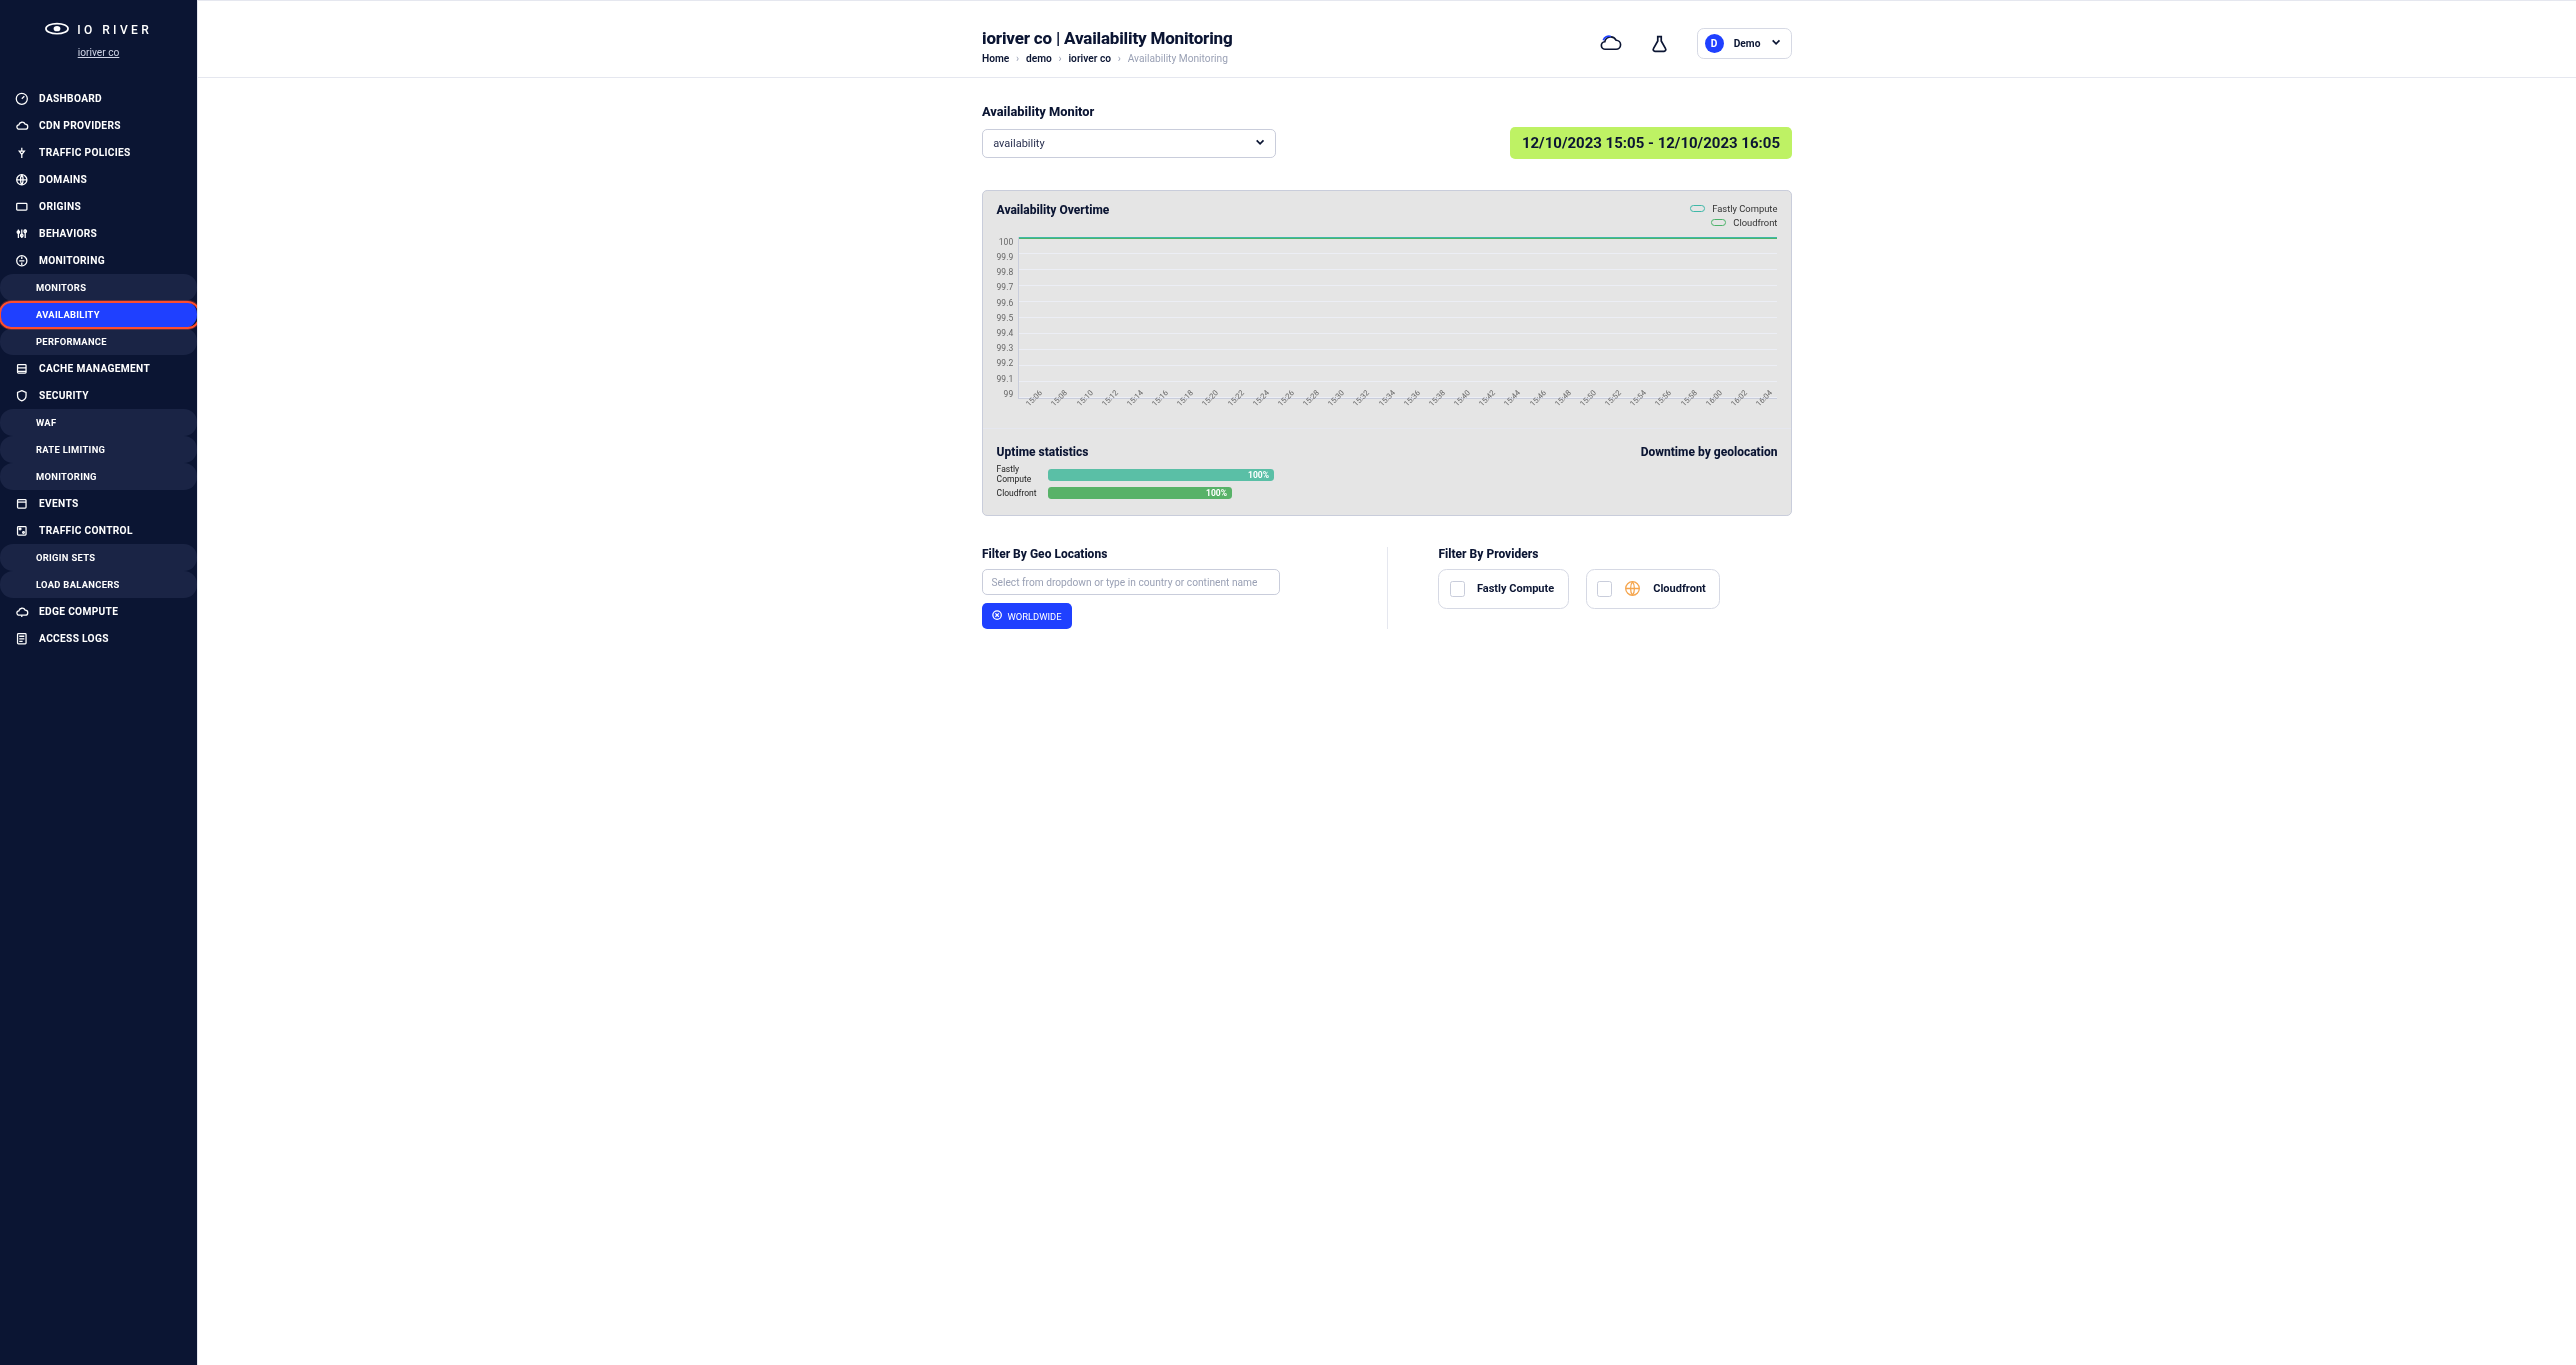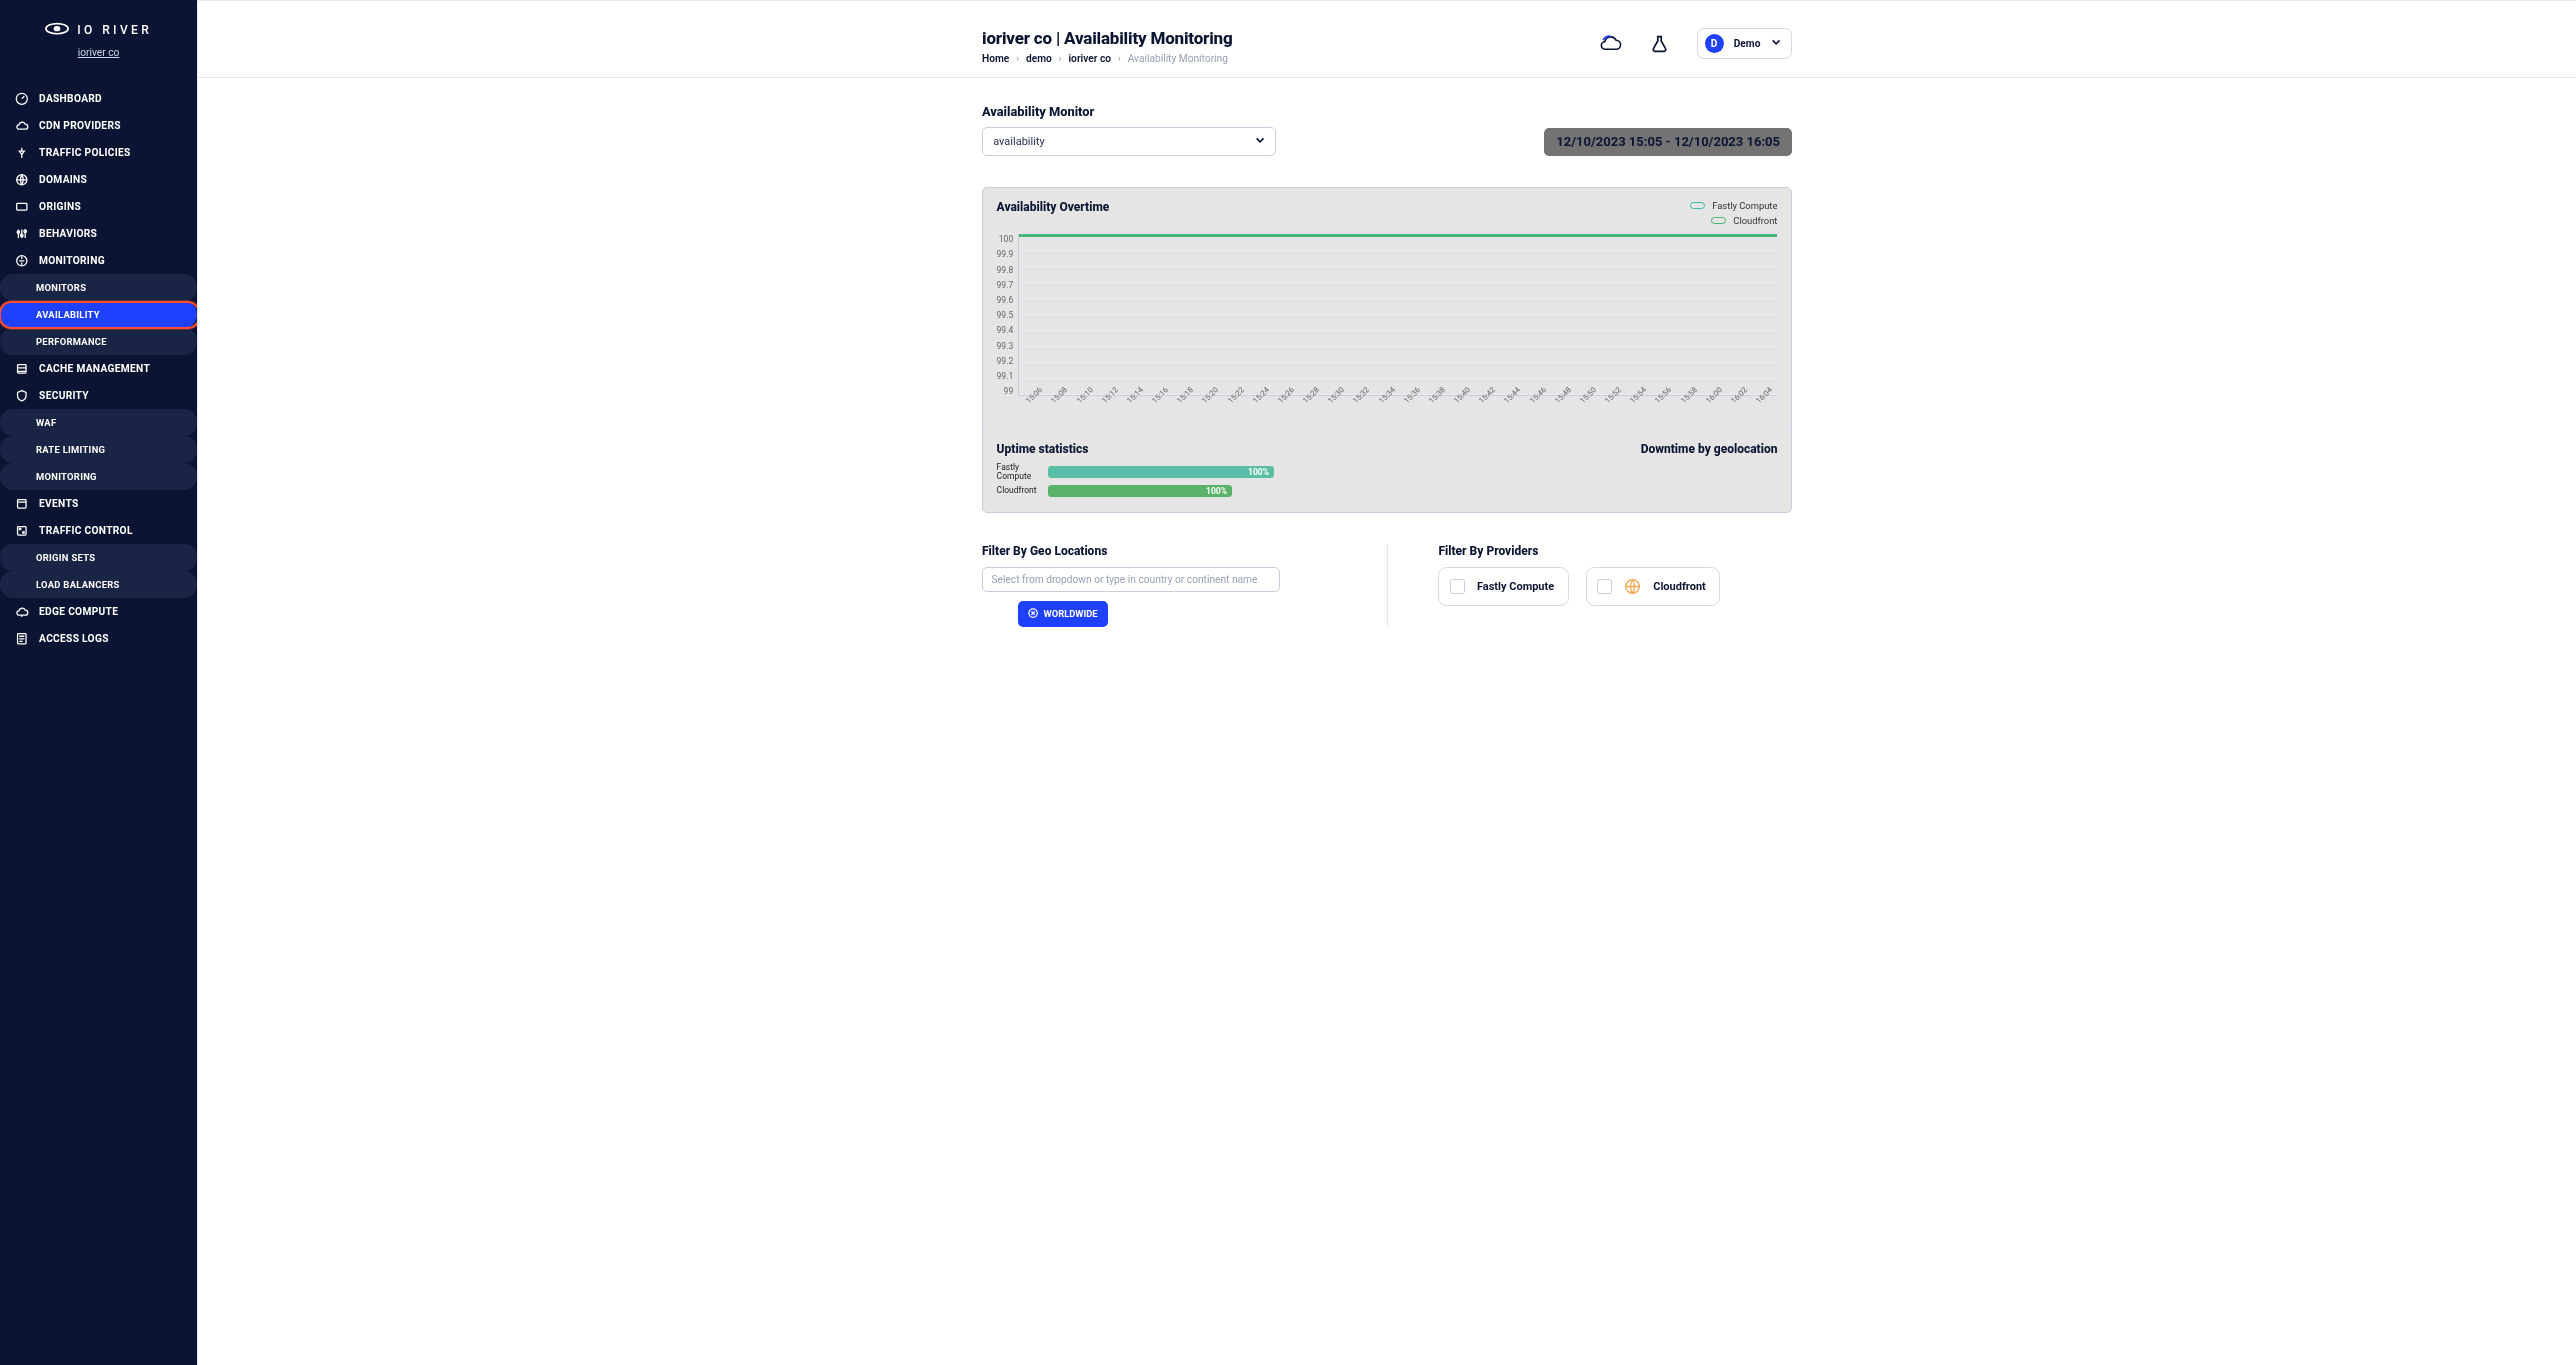--- a/index.html
+++ b/index.html
@@ -119,25 +119,25 @@
     border: 0.9px solid #c9cddb;
     border-radius: 5.1px;
     display: flex; align-items: center; justify-content: space-between;
     padding: 0 10.2px;
     font-size: 11px;
     color: #2a3150;
     background: #fff;
     cursor: pointer;
   }
   .timerange-pill {
-    background: #737373;
+    background: #bef264;
     color: #0b1533;
     border-radius: 5.1px;
     padding: 6.8px 12px;
-    font-size: 13px;
+    font-size: 15px;
     font-weight: 700;
     white-space: nowrap;
     text-align: right;
   }
 
   .panel {
     margin-top: 31px;
     border: 0.9px solid #c9cddb;
     border-radius: 5.1px;
     background: #e5e5e5;
@@ -182,23 +182,22 @@
     border: 0.9px solid #c9cddb; border-radius: 5.1px;
     padding: 0 8.5px; font-size: 10.2px; color: #9aa1b5;
     display: flex; align-items:center;
     background:#fff;
   }
   .worldwide-btn {
     margin-top: 8.5px;
     display: inline-flex; align-items: center; gap: 5.1px;
     background: #1f40ff; color: #fff;
     border-radius: 5.1px; padding: 6.8px 10.2px;
-    font-size: 9.4px; font-weight: 700;
+    font-size: 9.4px; font-weight: 400;
     cursor: pointer;
-    margin-left: 36px;
   }
   .provider-cards { display: flex; gap: 17px; }
   .provider-card {
     border: 0.9px solid #d6d9e4; border-radius: 8.5px;
     padding: 10.2px 13.6px 10.2px 10.2px;
     display: flex; align-items: center; gap: 12px;
     min-width: 119px;
     cursor:pointer;
   }
   .checkbox { width: 15.3px; height: 15.3px; border: 1.7px solid #c9cddb; border-radius: 2.6px; }

